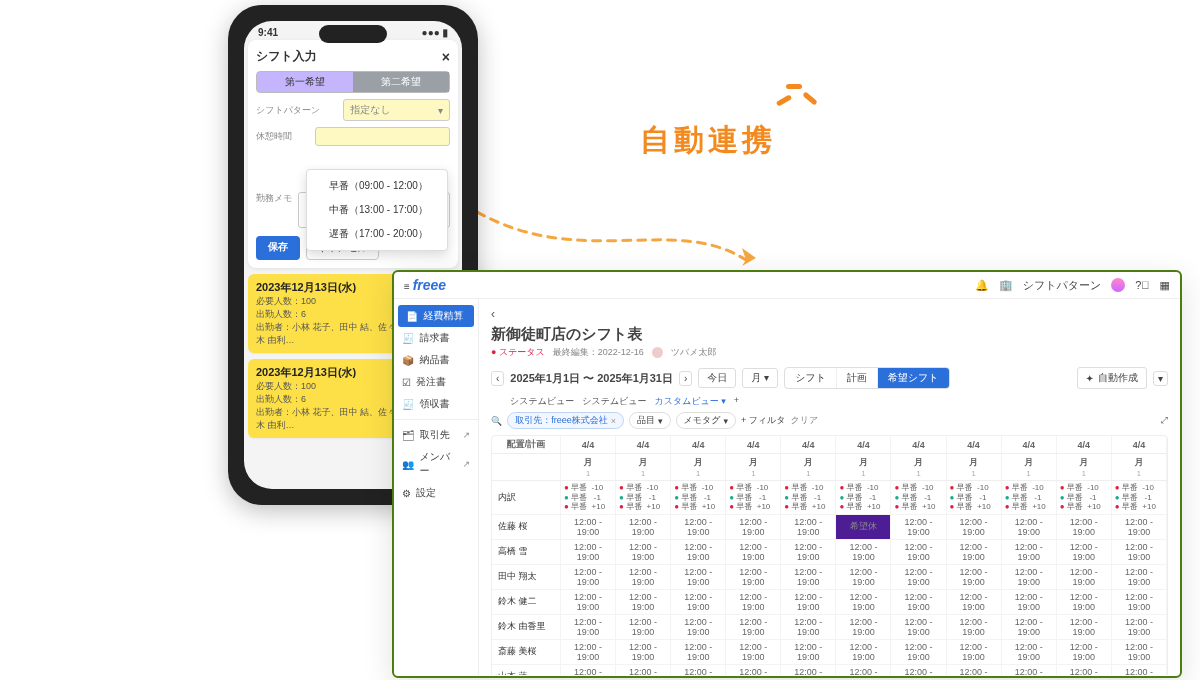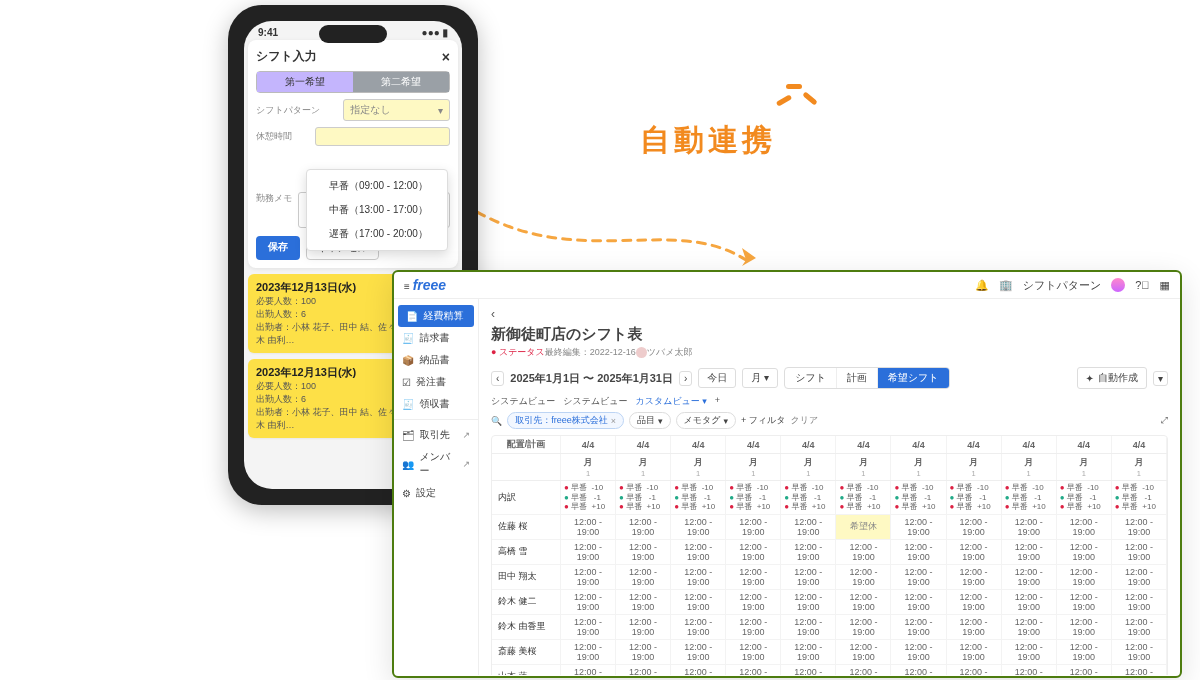--- a/index.html
+++ b/index.html
@@ -40,51 +40,51 @@
   .avatar{ width:14px; height:14px; border-radius:50%; background:linear-gradient(#f8c,#c6f);}
   .body{ display:flex; height:calc(100% - 28px);}
   .side{ width:84px; border-right:1px solid #eee; padding:6px 0; font-size:10px;}
   .side .item{ display:flex; align-items:center; gap:5px; padding:4px 8px; cursor:pointer;}
   .side .item.active{ background:#2b6fda; color:#fff; border-radius:3px; margin:0 4px;}
   .side hr{ border:none; border-top:1px solid #eee; margin:4px 0;}
   .link-icon{ margin-left:auto; font-size:9px; opacity:.6;}
   .main{ flex:1; padding:8px 12px; overflow:hidden;}
   .back{ font-size:12px; color:#555;}
   .title{ font-size:15px; font-weight:700; margin:4px 0 2px;}
-  .meta{ font-size:9px; color:#888; display:flex; align-items:center;}
+  .meta{ font-size:9px; color:#888; display:flex; gap:8px; align-items:center;}
   .meta .red{ color:#d24;}
   .av-tiny{ width:11px; height:11px; border-radius:50%; background:#ecc;}
   .ctrl-row{ display:flex; align-items:center; gap:6px; margin:8px 0 6px;}
   .nav-chev{ border:1px solid #ddd; padding:1px 4px; border-radius:3px; cursor:pointer; font-size:10px;}
   .date-rng{ font-weight:700; font-size:11px;}
   .pill{ border:1px solid #ddd; padding:2px 8px; border-radius:3px; font-size:10px;}
   .tab-seg{ display:flex; border:1px solid #ddd; border-radius:4px; overflow:hidden;}
   .tab-seg div{ padding:3px 10px; font-size:10px; cursor:pointer; border-right:1px solid #eee;}
   .tab-seg div:last-child{ border-right:none;}
   .tab-seg .act{ background:#2b6fda; color:#fff;}
   .spacer{ flex:1;}
   .auto-btn{ border:1px solid #ddd; padding:3px 8px; border-radius:3px; display:flex; align-items:center; gap:4px;}
-  .small-row{ display:flex; gap:8px; font-size:9px; color:#555; margin-bottom:4px;}
+  .small-row{ display:flex; gap:8px; font-size:9px; color:#555; margin-bottom:4px;margin-left:19px;}
   .blue-link{ color:#2b6fda;}
   .chip-row{ display:flex; gap:5px; align-items:center; font-size:9px;}
   .chip{ border:1px solid #ddd; border-radius:10px; padding:1px 7px; display:flex; align-items:center; gap:3px;}
   .chip .x{ color:#999;}
   .chip.blue{ border-color:#bcd4f4; color:#2b6fda; background:#f2f7ff;}
   .clear{ color:#888;}
   
   .tbl-wrap{ margin-top:6px; border:1px solid #eee; border-radius:4px; overflow:auto; height:242px; font-size:9px;}
   table{ border-collapse:collapse; width:100%;}
   th{ font-weight:600; color:#666; border-bottom:1px solid #eee; border-right:1px solid #f3f3f3; padding:2px; text-align:center;}
   th small{ display:block; color:#aaa; font-weight:400;}
   td{ border-bottom:1px solid #f3f3f3; border-right:1px solid #f3f3f3; padding:2px 3px; text-align:center; color:#666;}
   td.name{ text-align:left; padding-left:6px; white-space:nowrap; color:#333;}
   .summary-cell{ font-size:8px; line-height:1.2; text-align:left; padding:2px 3px;}
   .dot-r{ color:#d24;}
   .dot-g{ color:#2a8;}
-  .wish{ background:#fef9c3; color:#888;}
+  .wish{ background:#4c1d95; color:#888;}
 </style>
 </head>
 <body>
 
 <div class="callout">自動連携</div>
 <div class="rays">
   <span style="transform:rotate(-30deg);left:0;top:14px"></span>
   <span style="transform:rotate(0deg);left:10px;top:0"></span>
   <span style="transform:rotate(40deg);left:26px;top:12px"></span>
 </div>

